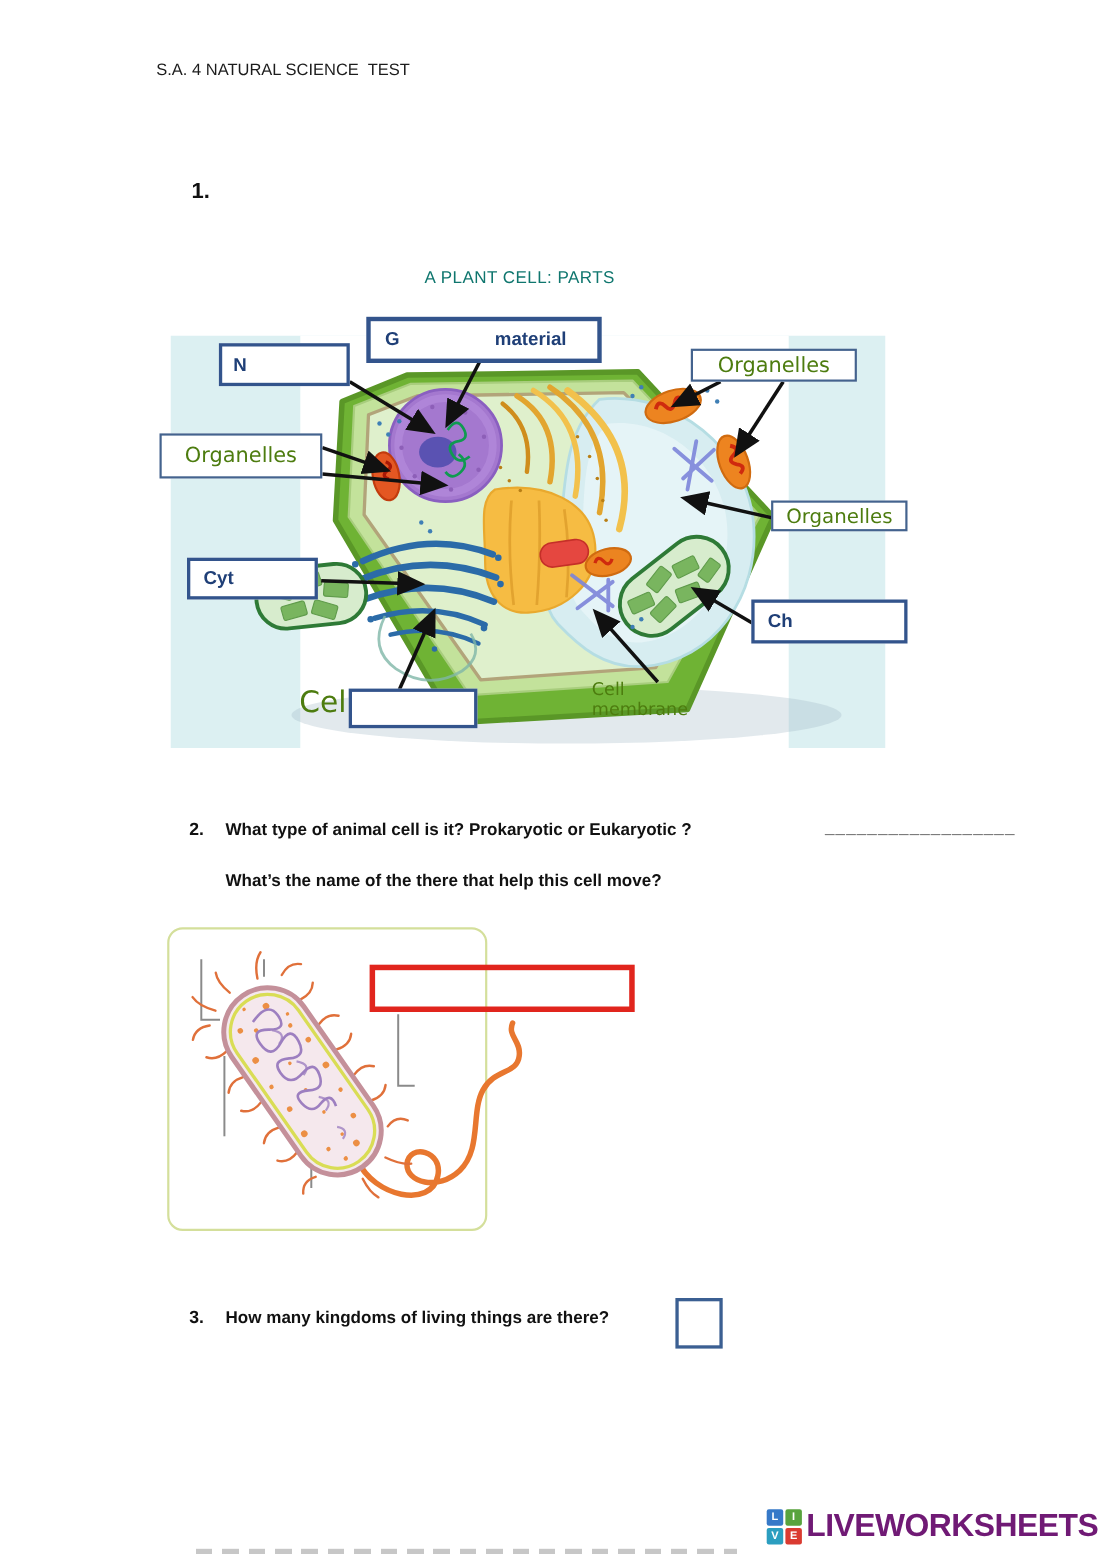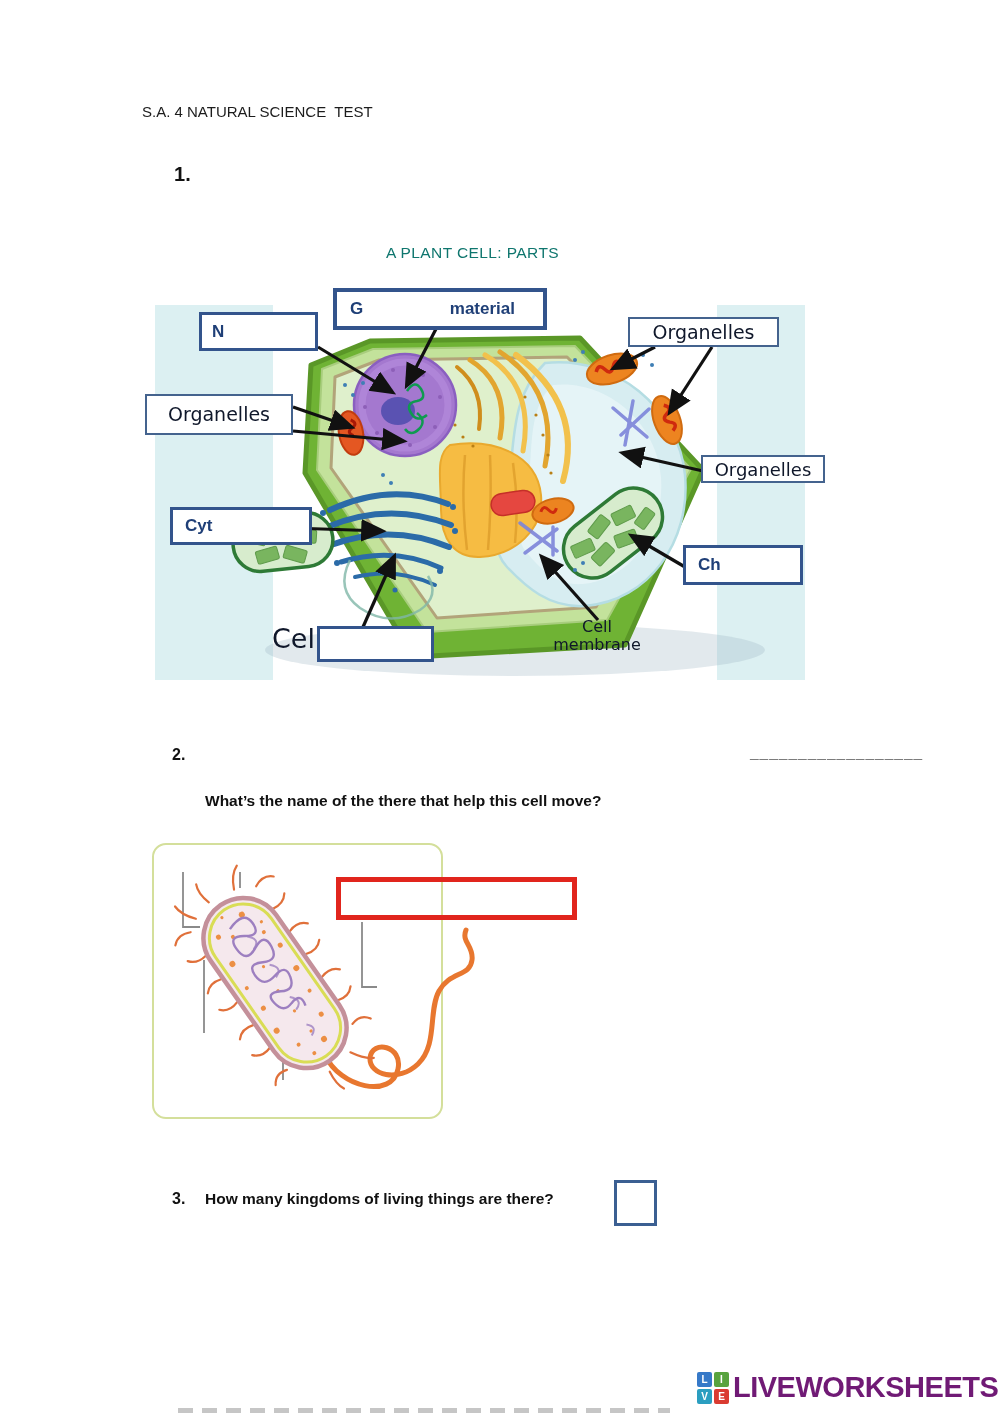--- a/index.html
+++ b/index.html
@@ -3,34 +3,34 @@
 <meta charset="utf-8">
 <style>
   html,body{margin:0;padding:0;background:#fff;}
   #page{
     position:relative;width:1000px;height:1413px;background:#ffffff;
     font-family:"Liberation Sans",sans-serif;overflow:hidden;
   }
   .abs{position:absolute;}
   .ws-pre{white-space:pre;}
   
-  .doc-small{font-size:15px;color:#1c1c1c;margin-top:48px;}
+  .doc-small{font-size:15px;color:#1c1c1c;}
   .q-num{font-weight:bold;font-size:16px;color:#111;}
   .q-text{font-weight:bold;font-size:15.5px;color:#111;}
   .sec-title{font-weight:bold;font-size:20px;color:#111;letter-spacing:.2px;}
   .fig-title{font-size:15.5px;color:#0f766e;letter-spacing:.4px;}
   
   .cell-figure-bg{left:155px;top:305px;width:650px;height:375px;}
   
   .lbox{position:absolute;background:transparent;box-sizing:border-box;}
   .lbox.thick{border:4px solid #33548c;background:#ffffff;}
   .lbox.med{border:3px solid #33548c;background:#ffffff;}
   .lbox.thin{border:2px solid #44638e;background:#ffffff;}
   .blue-label{font-weight:bold;color:#1f3f77;font-size:17px;font-family:"Liberation Sans",sans-serif;}
-  .comic{font-family:"DejaVu Sans",cursive,sans-serif;color:#0f172a;text-align:center;}
+  .comic{font-family:"DejaVu Sans",cursive,sans-serif;color:#4d7c0f;}
   .org-text{font-size:19px;line-height:1;}
   .flexbox{display:flex;align-items:center;}
   
   .bact-card{left:152px;top:843px;width:291px;height:276px;border:2px solid #d4df9b;border-radius:14px;background:#fff;box-sizing:border-box;}
   .red-box{left:336px;top:877px;width:241px;height:43px;border:5px solid #e1251d;background:transparent;box-sizing:border-box;}
   .small-answer-box{left:614px;top:1180px;width:43px;height:46px;border:3px solid #3b5f92;background:#fff;box-sizing:border-box;}
   
   .logo-wrap{left:697px;top:1371px;display:flex;align-items:center;}
   .logo-grid{display:grid;grid-template-columns:15px 15px;grid-template-rows:15px 15px;gap:2px;margin-right:4px;}
   .logo-sq{width:15px;height:15px;border-radius:2px;color:#fff;font-weight:bold;font-size:10px;display:flex;align-items:center;justify-content:center;font-family:"Liberation Sans",sans-serif;}
@@ -229,34 +229,35 @@
   </div>
 
   <div class="lbox thin flexbox comic org-text" style="left:145px;top:394px;width:148px;height:41px;justify-content:center;">
     <span>Organelles</span>
   </div>
 
   <div class="lbox thin flexbox comic" style="left:701px;top:455px;width:124px;height:28px;justify-content:center;font-size:18px;">
     <span>Organelles</span>
   </div>
 
-  <div class="lbox med flexbox" style="left:170px;top:507px;width:142px;height:38px;padding-left:12px;">
+  <div class="lbox med flexbox" style="left:170px;top:507px;width:119px;height:38px;padding-left:12px;">
     <span class="blue-label">Cyt</span>
   </div>
 
-  <div class="lbox med flexbox" style="left:683px;top:545px;width:120px;height:40px;padding-left:12px;">
+  <div class="lbox med flexbox" style="left:683px;top:545px;width:142px;height:40px;padding-left:12px;">
     <span class="blue-label">Ch</span>
   </div>
 
   <div class="abs comic" style="left:272px;top:623px;font-size:27px;">Cell</div>
   <div class="lbox med" style="left:317px;top:626px;width:117px;height:36px;"></div>
 
   <div class="abs comic" style="left:538px;top:618px;width:118px;font-size:16px;line-height:1.1;">Cell membrane</div>
 
   <div class="abs q-num" style="left:172px;top:746px;">2.</div>
+  <div class="abs q-text" style="left:205px;top:746px;">What type of animal cell is it? Prokaryotic or Eukaryotic ?</div>
   <div class="abs q-text" style="left:750px;top:744px;letter-spacing:1px;">__________________</div>
   <div class="abs q-text" style="left:205px;top:792px;">What’s the name of the there that help this cell move?</div>
 
   <div class="abs bact-card"></div>
   <svg class="abs" style="left:140px;top:843px;width:480px;height:300px;overflow:visible;" viewBox="0 0 480 300">
 
     <g stroke="#8a8a8a" stroke-width="1.8" fill="none">
       <path d="M43,29 L43,84 L60,84"></path>
       <path d="M100,29 L100,45"></path>
       <path d="M64,117 L64,190"></path>

